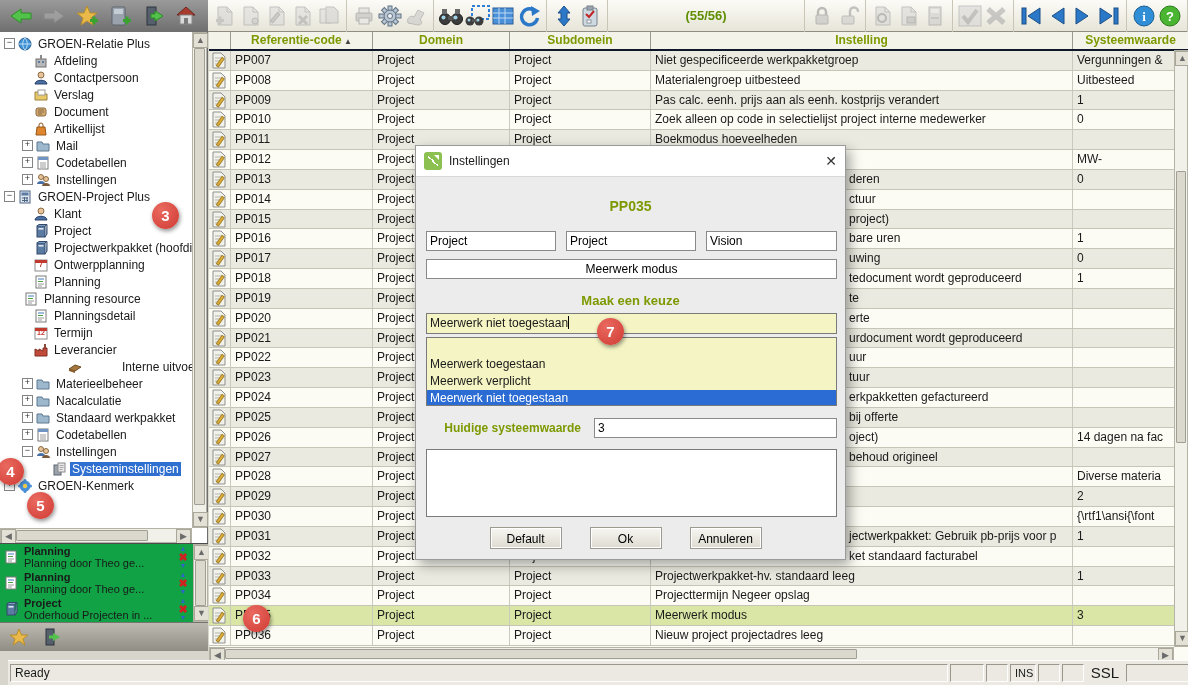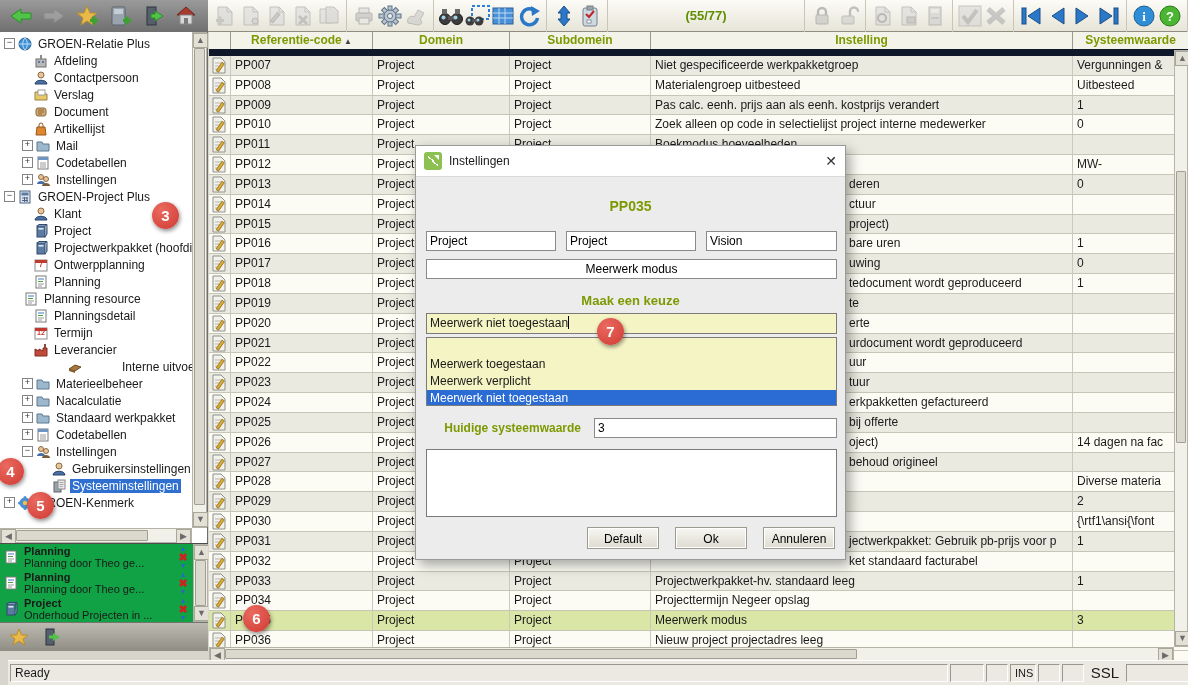--- a/index.html
+++ b/index.html
@@ -33,21 +33,21 @@
   .favitem{height:26px;display:flex;align-items:center;padding-left:4px;}
   .favtxt{flex:1;overflow:hidden;line-height:12px;font-size:11px;}
   .favtxt b{display:block;}
   .favctl{width:16px;text-align:center;line-height:8px;flex:none;margin-right:2px;}
   .favctl .ud{color:#2b66c8;font-size:7px;display:block;}
   .favctl .fx{color:#d21f1f;font-weight:bold;font-size:11px;display:block;line-height:9px;}
   .fav-toolbar{position:absolute;left:0;top:622px;width:208px;height:29px;background:linear-gradient(#bcbab1,#8f8d84);
     display:flex;align-items:center;gap:6px;padding-left:6px;box-sizing:border-box;border-top:1px solid #767470;}
   
   .table{position:absolute;left:209px;top:32px;width:979px;height:629px;background:#fcfcf4;overflow:hidden;}
-  .thead{display:flex;height:17px;background:#f4f3ea;border-bottom:7px solid #0f172a;}
+  .thead{display:flex;height:17px;background:#f4f3ea;border-bottom:2px solid #0f172a;}
   .hcell{font-weight:bold;color:#7c9a00;text-align:center;border-right:1px solid #9a9a8e;box-sizing:border-box;
     overflow:hidden;white-space:nowrap;line-height:16px;}
   .hcell .sort{color:#444;font-size:8px;}
   .trowt{display:flex;height:19.83px;border-bottom:1px solid #c6c6b8;box-sizing:border-box;background:#fcfcf4;}
   .trowt.odd{background:#eaeae0;}
   .trowt.sel{background:#d9e6a5;}
   .cell{border-right:1px solid #c9c9bd;box-sizing:border-box;overflow:hidden;white-space:nowrap;
     line-height:19px;padding-left:4px;}
   .c0{width:22px;padding-left:2px;}
   .c1{width:142px;}.c2{width:137px;}.c3{width:141px;}.c4{width:422px;}.c5{flex:1;border-right:none;}
@@ -75,21 +75,21 @@
   .combo{position:absolute;left:10px;top:167px;width:411px;height:21px;background:#f4f4c4;border:1px solid #7a7a7a;
     line-height:19px;padding-left:3px;box-sizing:border-box;}
   .caret{display:inline-block;width:1px;height:13px;background:#000;vertical-align:-2px;}
   .listbox{position:absolute;left:10px;top:191px;width:411px;height:69px;background:#f4f4c4;border:1px solid #7a7a7a;
     box-sizing:border-box;overflow:hidden;}
   .opt{height:17px;line-height:17px;padding-left:3px;}
   .opt.blank{height:18px;}
   .opt.osel{background:#2a6cd4;color:#fff;}
   .cur-label{position:absolute;left:0;top:272px;width:165px;text-align:right;color:#7c9a00;font-weight:bold;line-height:20px;}
   .notes{position:absolute;left:10px;top:303px;width:411px;height:68px;background:#fff;border:1px solid #7a7a7a;box-sizing:border-box;}
-  .btns{position:absolute;left:0;right:10px;bottom:10px;display:flex;justify-content:flex-end;gap:16px;}
+  .btns{position:absolute;left:0;right:10px;bottom:10px;display:flex;justify-content:center;gap:28px;}
   .btn{width:72px;height:22px;background:linear-gradient(#f7f6f1,#dddbd1);border:1px solid #9d9b90;
     box-shadow:inset 0 0 0 1px #fff;font:12px "Liberation Sans",sans-serif;text-align:center;line-height:20px;}
   
   .badge{position:absolute;width:27px;height:27px;border-radius:50%;color:#fff;font-weight:bold;font-size:15px;
     background:radial-gradient(circle at 35% 30%,#ea6a5f,#cf3a34);display:flex;align-items:center;justify-content:center;
     box-shadow:1px 2px 4px rgba(0,0,0,.45);z-index:9;}
   svg{display:block;}
 </style>
 </head>
 <body>
@@ -244,21 +244,21 @@
         </div>
         <div class="tbicon">
           <svg width="20" height="22" viewBox="0 0 20 22">
             <rect x="3" y="3" width="14" height="18" rx="2" fill="#cfd9e2" stroke="#77818a"></rect>
             <rect x="7" y="1" width="6" height="4" fill="#9aa6af" stroke="#77818a"></rect>
             <path d="M6 9 L9 12 L14 6" stroke="#c02424" stroke-width="2" fill="none"></path>
             <rect x="7" y="15" width="4" height="3" fill="#fff" stroke="#8a949c"></rect>
           </svg>
         </div>
       </div>
-      <div class="counter tbgroup" style="justify-content: center;">(55/77)</div>
+      <div class="counter tbgroup" style="justify-content: center;">(55/56)</div>
       <div class="tbgroup">
         <div class="tbicon dis">
           <svg width="22" height="22" viewBox="0 0 22 22">
             <rect x="5" y="10" width="12" height="9" rx="1" fill="#bdbdbd" stroke="#8a8a8a"></rect>
             <path d="M7 10 V7 a4 4 0 0 1 8 0 V10" fill="none" stroke="#8a8a8a" stroke-width="2.4"></path>
           </svg>
         </div>
         <div class="tbicon dis">
           <svg width="22" height="22" viewBox="0 0 22 22">
             <rect x="5" y="11" width="12" height="8" rx="1" fill="#c9c9c9" stroke="#979797"></rect>
@@ -601,30 +601,20 @@
           <span class="expander">−</span>
           <span class="ticon">
             <svg width="14" height="14" viewBox="0 0 14 14">
               <circle cx="5" cy="4" r="2.5" fill="#e8c49a" stroke="#8a6a43"></circle>
               <path d="M1 11 C1 7 9 7 9 11 Z" fill="#4a6fa5"></path>
               <circle cx="10" cy="6" r="2.5" fill="#e8c49a" stroke="#8a6a43"></circle>
               <path d="M6 13 C6 9 14 9 14 13 Z" fill="#7a5a3a"></path>
             </svg>
           </span>
           <span class="tlabel">Instellingen</span>
-        </div>
-        <div class="trow" style="padding-left: 40px;">
-          <span style="width: 12px; flex: 0 0 auto;"></span>
-          <span class="ticon">
-            <svg width="14" height="14" viewBox="0 0 14 14">
-              <circle cx="7" cy="4" r="3" fill="#e8c49a" stroke="#8a6a43"></circle>
-              <path d="M1 13 C1 8 13 8 13 13 Z" fill="#4a6fa5" stroke="#2c4468"></path>
-            </svg>
-          </span>
-          <span class="tlabel">Gebruikersinstellingen</span>
         </div>
         <div class="trow" style="padding-left: 40px;">
           <span style="width: 12px; flex: 0 0 auto;"></span>
           <span class="ticon">
             <svg width="14" height="14" viewBox="0 0 14 14">
               <rect x="2" y="3" width="7" height="10" fill="#9aa3ad" stroke="#5d646c"></rect>
               <rect x="6" y="1" width="7" height="9" fill="#e8e8e8" stroke="#8a8a8a"></rect>
               <path d="M7.5 3.5h4M7.5 5.5h4M7.5 7.5h3" stroke="#a8a8a8"></path>
             </svg>
           </span>

